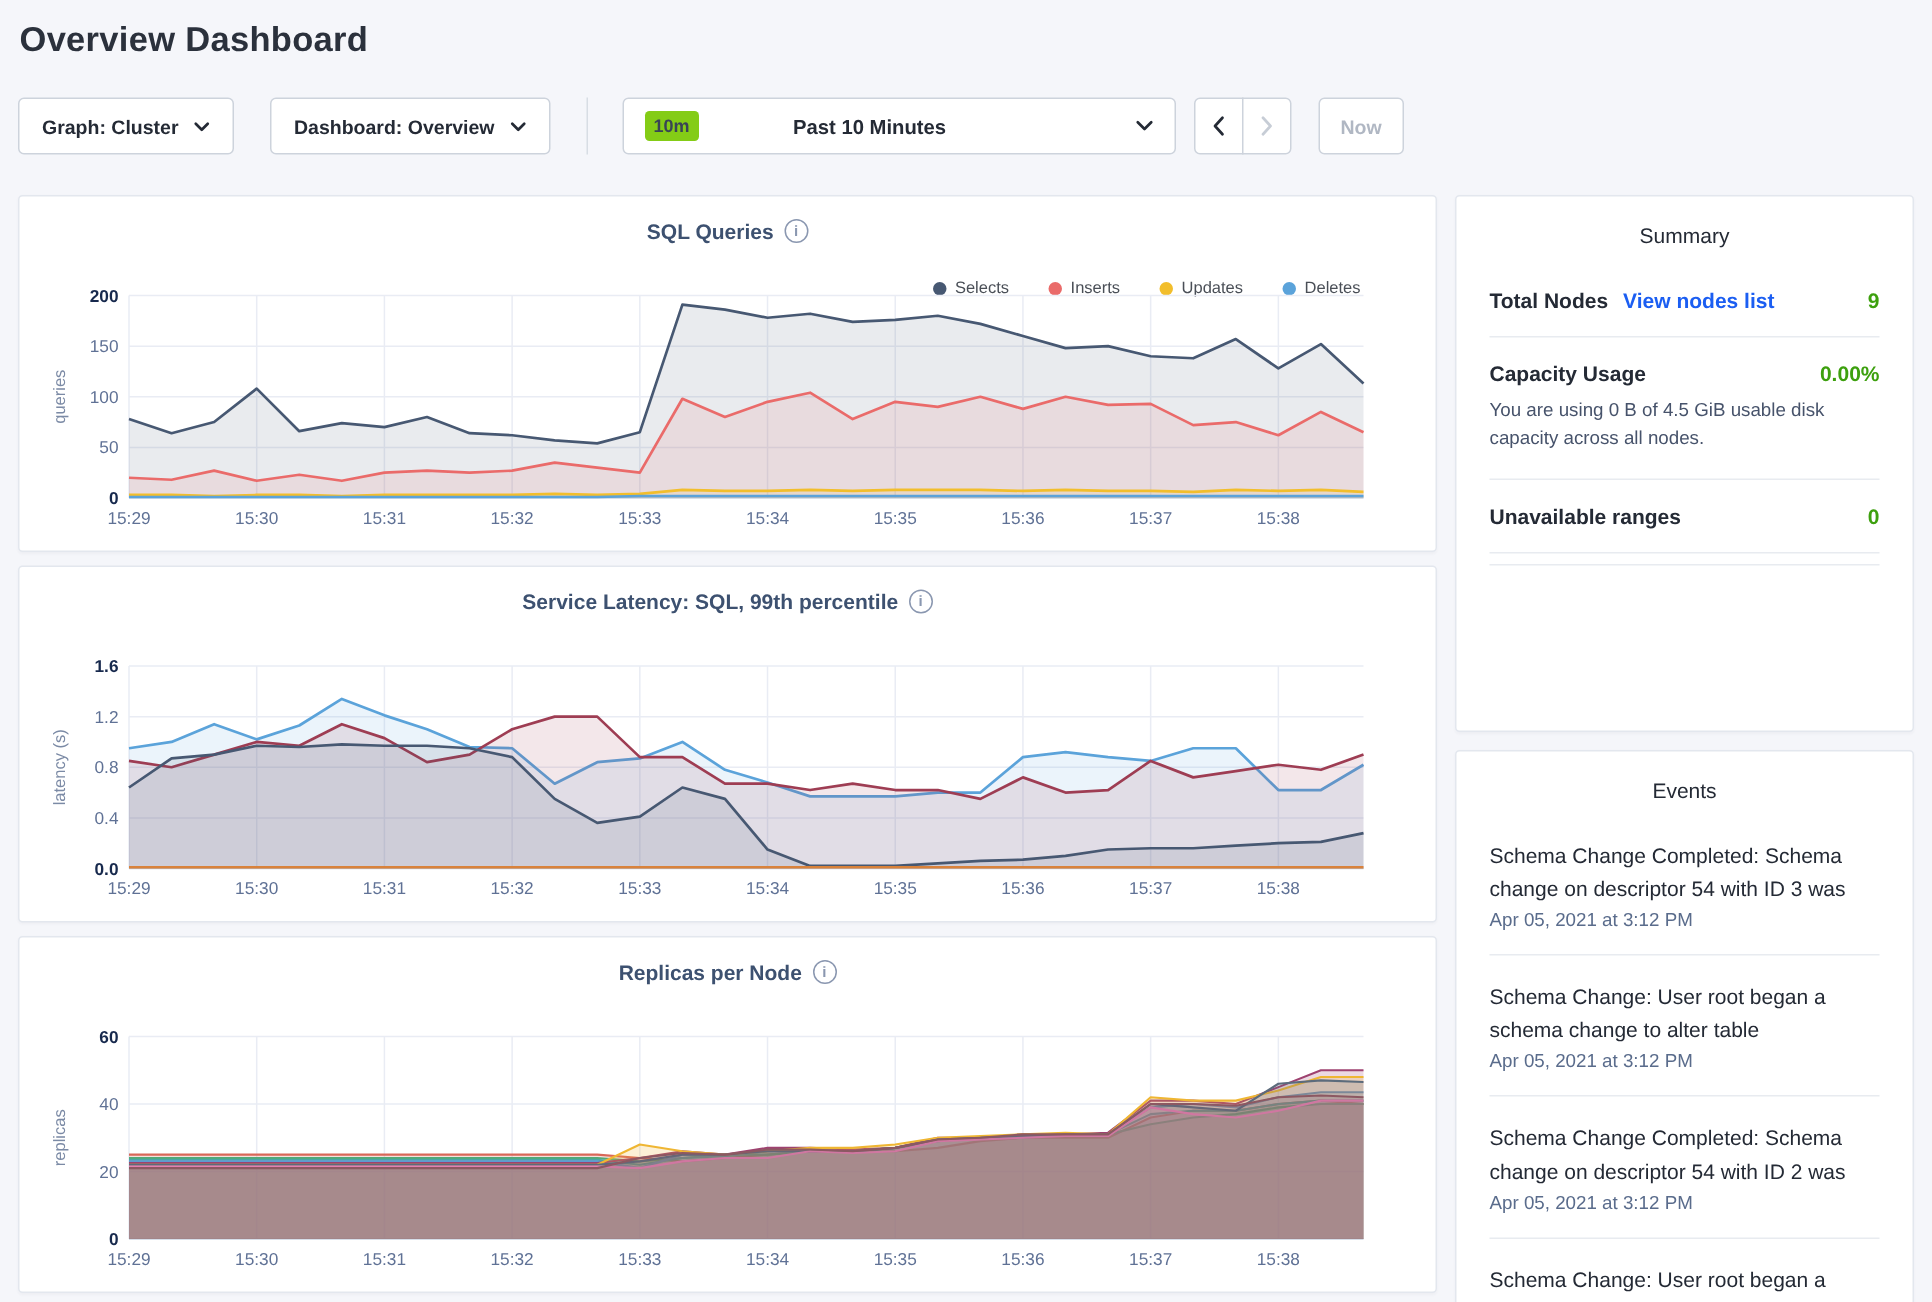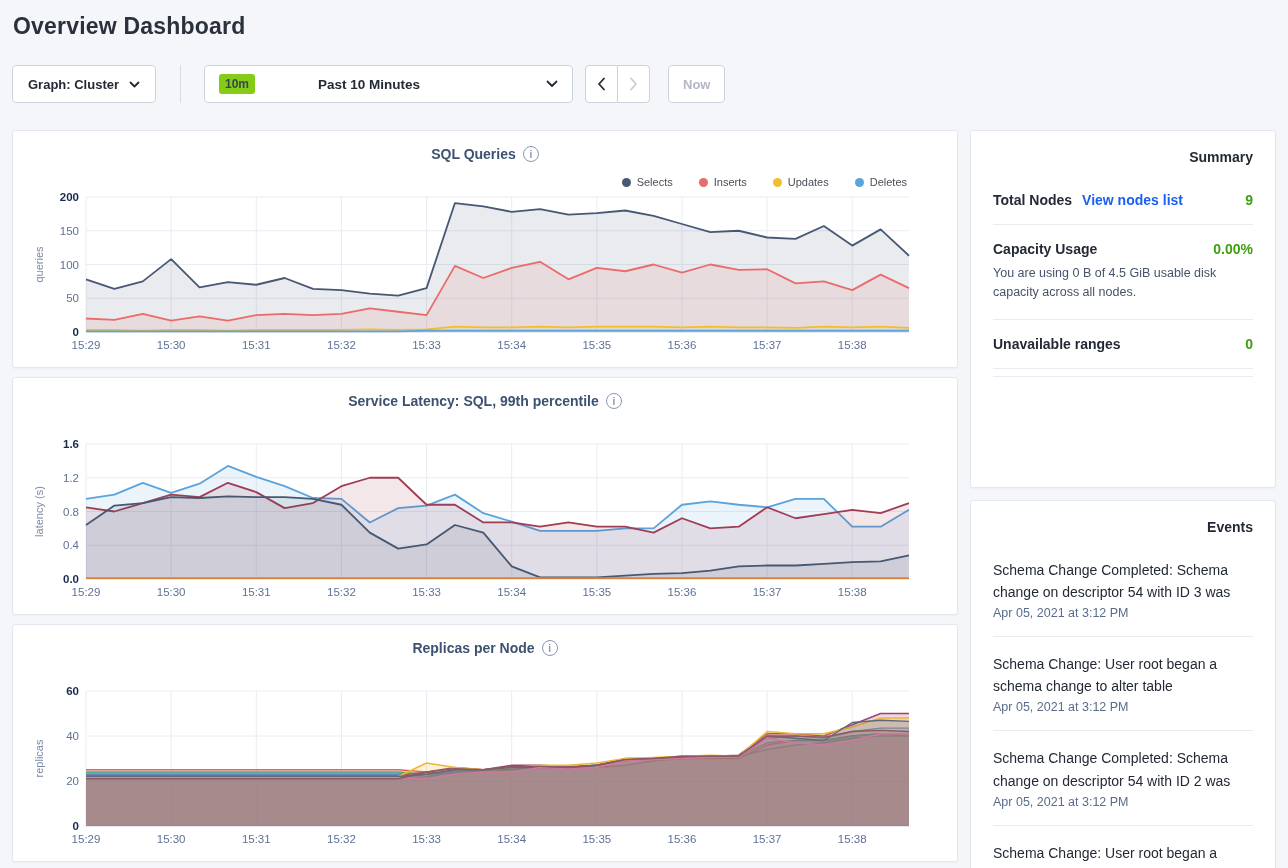--- a/index.html
+++ b/index.html
@@ -57,35 +57,35 @@
     padding-top:15px; display:flex; justify-content:center; align-items:center; gap:7px;
   }
   .chart-title { font-size:14px; font-weight:700; color:#3d5170; }
   .info-icon {
     width:16px; height:16px; border:1px solid #8a97b0; border-radius:50%;
     color:#8a97b0; font-size:10px; font-weight:700;
     display:inline-flex; align-items:center; justify-content:center; cursor:pointer;
   }
   .info-icon::before { content:"i"; }
   .legend { position:absolute; top:45px; right:50px; display:flex; gap:26px; }
-  .legend-item { display:inline-flex; align-items:center; cursor:pointer; }
+  .legend-item { display:inline-flex; align-items:center; cursor:pointer;margin-top:10px; }
   .legend-item .dot { width:9px; height:9px; border-radius:50%; margin-right:6px; }
   .legend-item span:last-child { font-size:11px; color:#4a4f57; }
   .plot { position:absolute; left:0; top:56px; width:946px; height:170px; }
   .plot text.yt  { font-size:11.5px; fill:#5f7195; }
   .plot text.ytb { font-size:11.5px; fill:#17294d; font-weight:700; }
   .plot text.xt  { font-size:11.5px; fill:#5f7195; }
   .plot text.unit{ font-size:11px; fill:#7b8aa5; }
 
   
   .sidebar { width:306px; }
   .side-card { width:306px; padding:18px 22px; }
   .summary-card { height:358px; }
   .events-card { margin-top:12px; height:600px; }
-  .side-title { text-align:right; font-size:14px; font-weight:700; margin-bottom:18px; }
+  .side-title { text-align:center; font-size:14px; font-weight:400; margin-bottom:18px; }
   .srow { padding:9px 0; }
   .srow-line { display:flex; align-items:baseline; }
   .slabel { font-size:14px; font-weight:700; color:#242a35; }
   .slink { font-size:14px; font-weight:700; color:var(--link-blue,#1b5ef2); margin-left:10px; text-decoration:none; cursor:pointer; }
   .sval { margin-left:auto; font-size:14px; font-weight:700; color:var(--accent-green,#3da00e); }
   .sdesc { font-size:12.5px; color:#47536b; line-height:1.55; margin-top:7px; }
   .sdiv { border-top:1px solid #e8ebf0; margin:7px 0; }
   .event-item { padding:6px 0 10px 0; }
   .event-text { font-size:14px; color:#242a35; line-height:1.58; }
   .event-date { font-size:12.5px; color:#5a6c8c; margin-top:3px; }
@@ -94,20 +94,26 @@
 </head>
 <body>
 
 <div class="page">
 
   <div class="page-title">Overview Dashboard</div>
 
   <div class="controls">
     <div class="btn dropdown">
       <span>Graph: Cluster</span>
+      <svg width="11" height="7" viewBox="0 0 11 7">
+          <path class="icon-stroke" d="M1.5 1.5 L5.5 5.5 L9.5 1.5"></path>
+        </svg>
+    </div>
+    <div class="btn dropdown">
+      <span>Dashboard: Overview</span>
       <svg width="11" height="7" viewBox="0 0 11 7">
           <path class="icon-stroke" d="M1.5 1.5 L5.5 5.5 L9.5 1.5"></path>
         </svg>
     </div>
     <div class="v-divider"></div>
     <div class="btn time-picker">
       <span class="time-badge">10m</span>
       <span class="time-label">Past 10 Minutes</span>
       <svg width="12" height="8" viewBox="0 0 12 8">
           <path class="icon-stroke" d="M1.5 1.5 L6 6 L10.5 1.5"></path>

